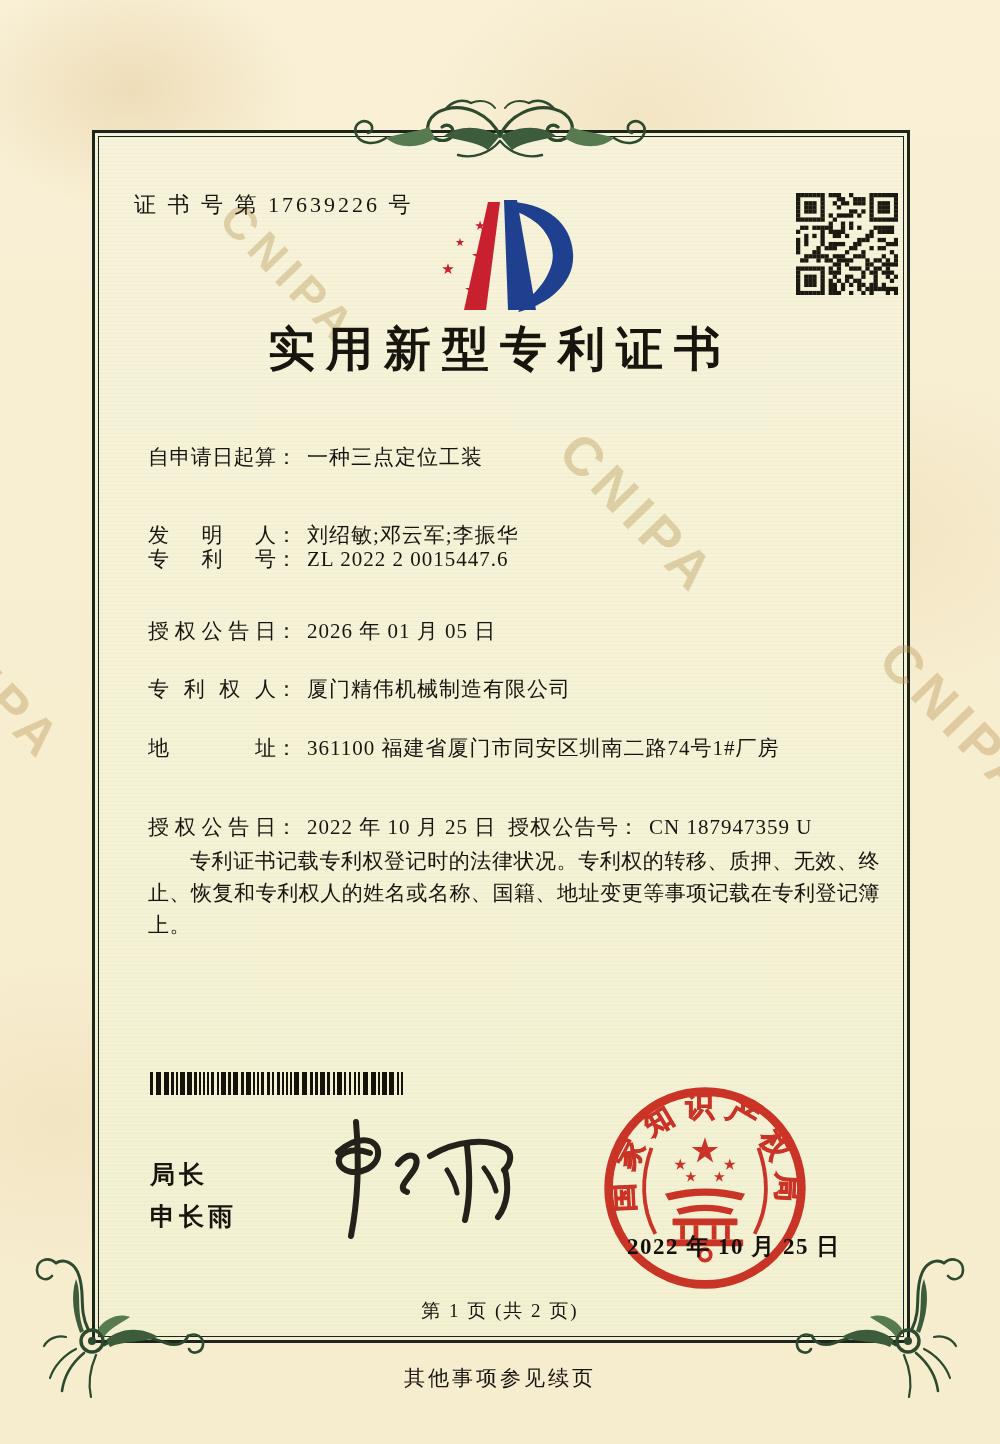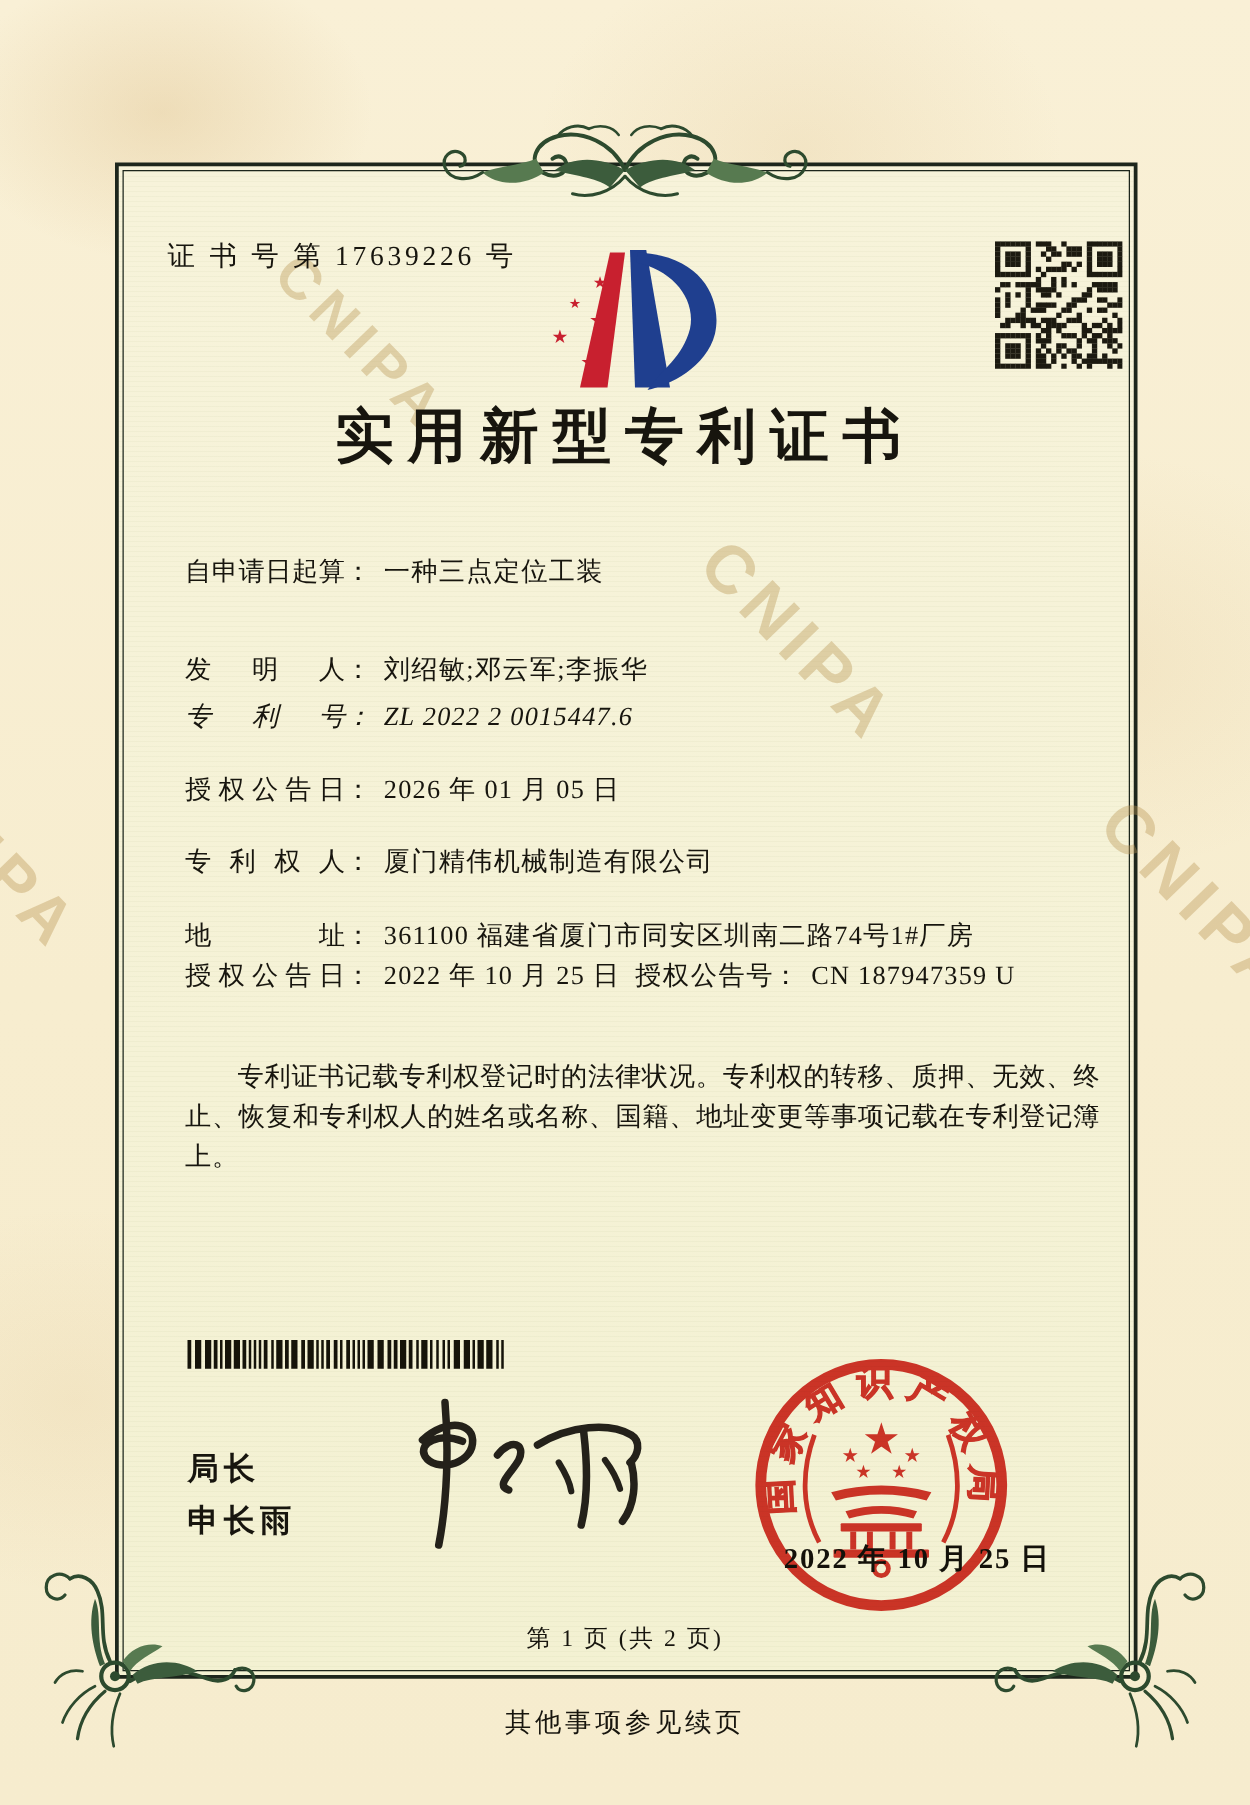--- a/index.html
+++ b/index.html
@@ -440,33 +440,33 @@
   </div>
 
   <div class="abs title">实用新型专利证书</div>
 
   <div class="frow" style="top:443px;">
     <span class="flabel">自申请日起算</span><span class="colon">：</span><span class="fvalue">一种三点定位工装</span>
   </div>
   <div class="frow" style="top:501px;margin-top:20px;">
     <span class="flabel">发明人</span><span class="colon">：</span><span class="fvalue">刘绍敏;邓云军;李振华</span>
   </div>
-  <div class="frow" style="top:559px;font-style:italic;">
+  <div class="frow" style="top:545px;">
     <span class="flabel">专利号</span><span class="colon">：</span><span class="fvalue">ZL 2022 2 0015447.6</span>
   </div>
   <div class="frow" style="top:617px;">
     <span class="flabel">授权公告日</span><span class="colon">：</span><span class="fvalue">2026 年 01 月 05 日</span>
   </div>
   <div class="frow" style="top:675px;">
     <span class="flabel">专利权人</span><span class="colon">：</span><span class="fvalue">厦门精伟机械制造有限公司</span>
   </div>
   <div class="frow" style="top:734px;">
     <span class="flabel">地址</span><span class="colon">：</span><span class="fvalue">361100 福建省厦门市同安区圳南二路74号1#厂房</span>
   </div>
-  <div class="frow" style="top:766px;">
+  <div class="frow" style="top:813px;">
     <span class="flabel">授权公告日</span><span class="colon">：</span><span class="fvalue">2022 年 10 月 25 日</span>
     <span class="fpair2">
       <span class="flabel narrow">授权公告号</span><span class="colon">：</span><span class="fvalue">CN 187947359 U</span>
     </span>
   </div>
 
   <div class="abs paras">
     <p>专利证书记载专利权登记时的法律状况。专利权的转移、质押、无效、终止、恢复和专利权人的姓名或名称、国籍、地址变更等事项记载在专利登记簿上。</p>
   </div>
 

